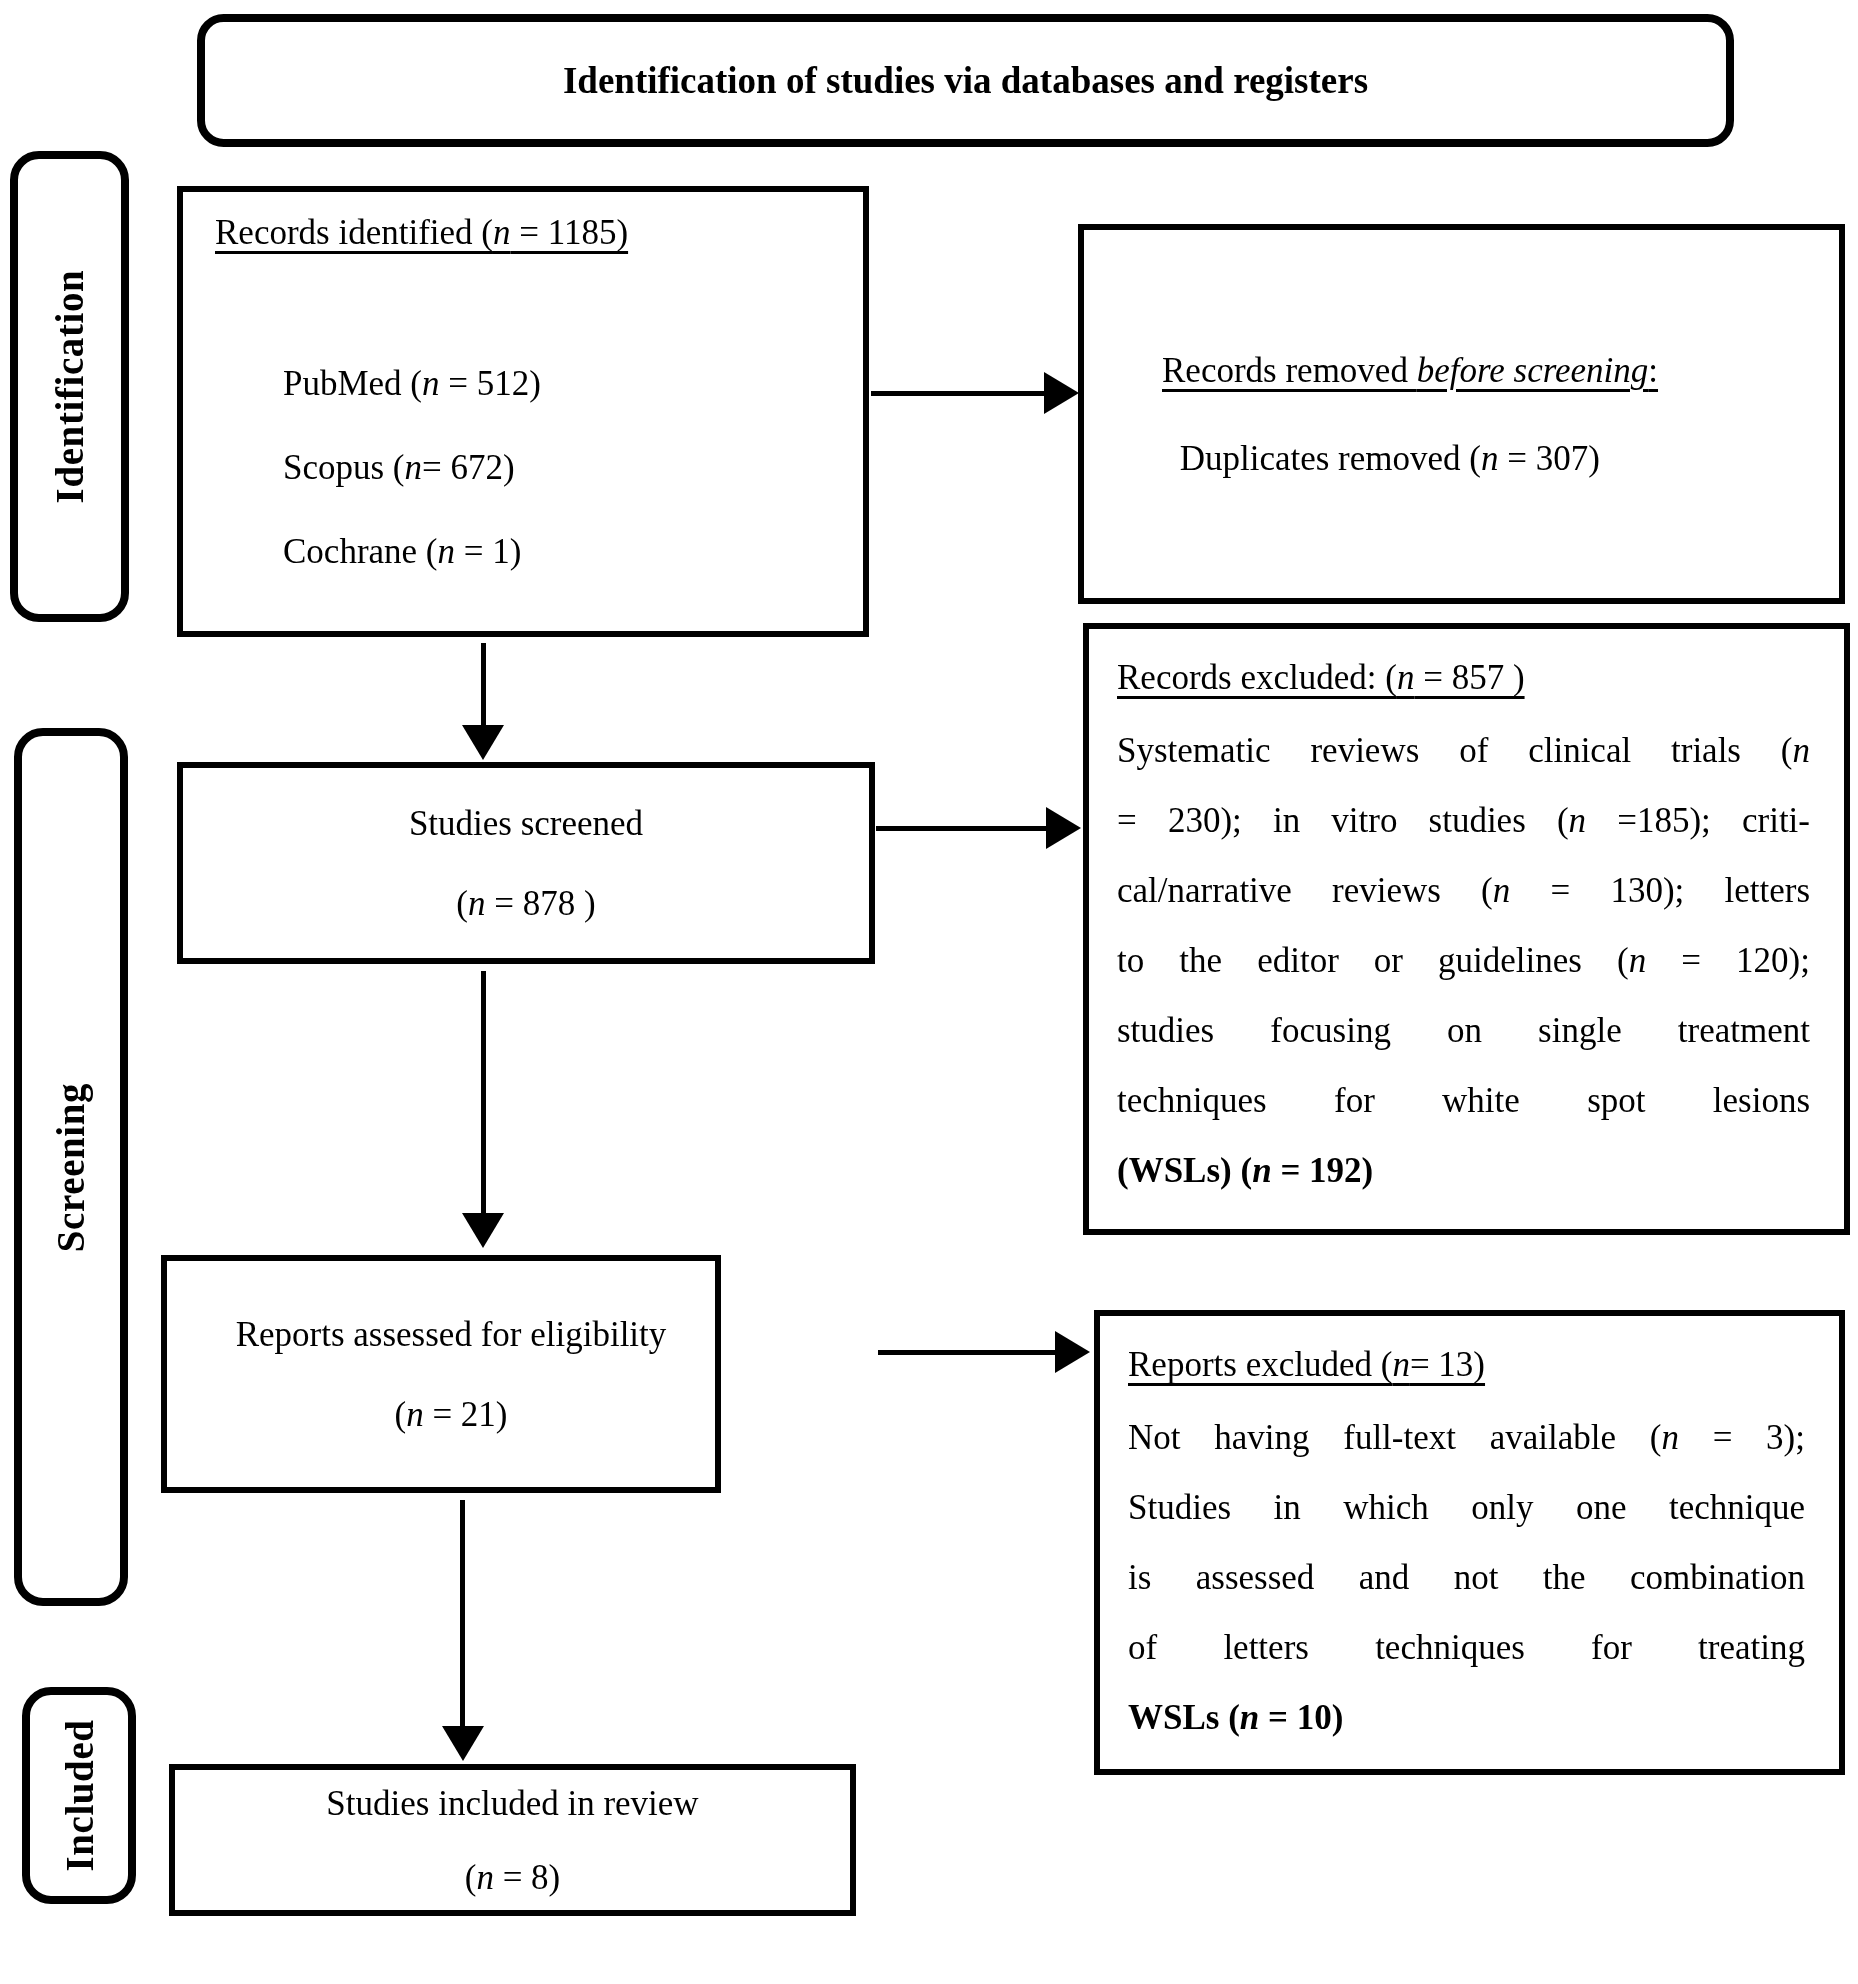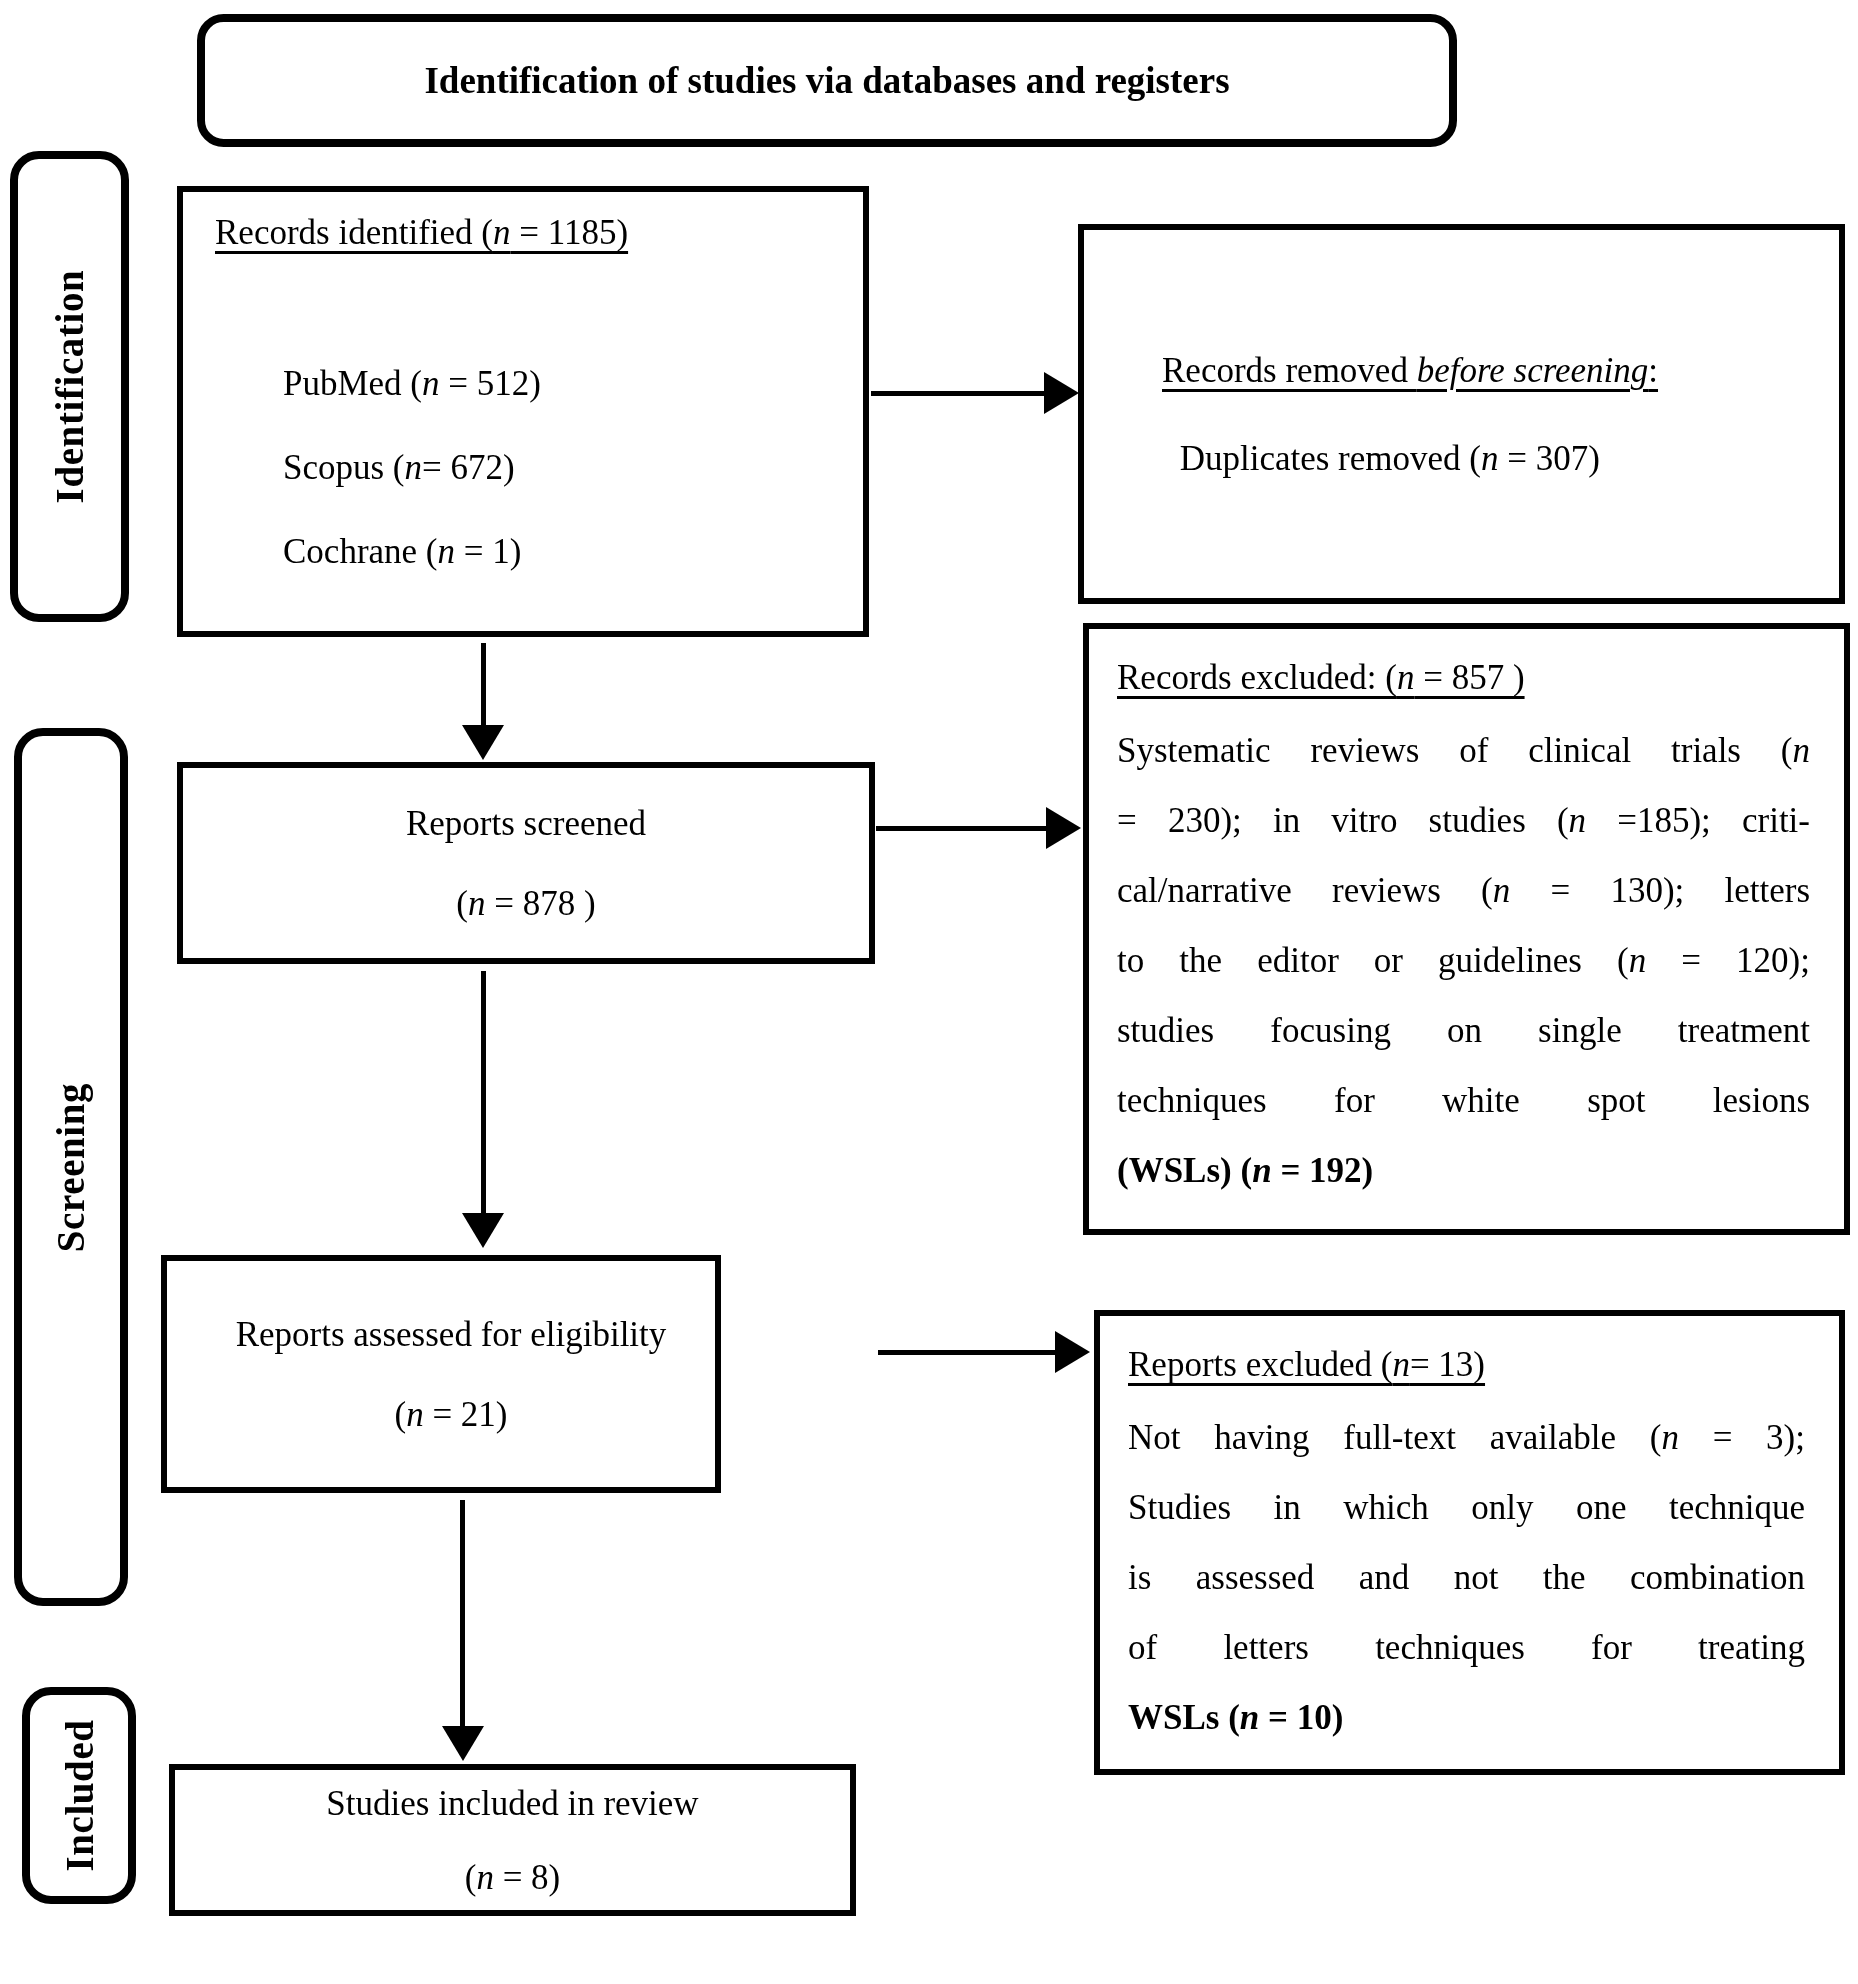--- a/index.html
+++ b/index.html
@@ -93,21 +93,21 @@
   .par-inner { padding:22px 34px 11px 28px; }
   .par-title { line-height:53px; margin-bottom:12.2px; white-space:nowrap; }
   .jline { line-height:70px; text-align:justify; text-align-last:justify; }
   .jlast { text-align-last:left;font-weight:bold; }
 </style>
 </head>
 <body>
 
 <div id="canvas">
 
-  <div class="box rounded" style="left:197px; top:14px; width:1260px; height:133px;">
+  <div class="box rounded" style="left:197px; top:14px; width:1537px; height:133px;">
     <div class="titlebox-inner">Identification of studies via databases and registers</div>
   </div>
 
   <div class="band" style="left:10px; top:151px; width:119px; height:471px;">
     <span class="rot">Identification</span>
   </div>
   <div class="band" style="left:14px; top:728px; width:114px; height:878px;">
     <span class="rot">Screening</span>
   </div>
   <div class="band" style="left:22px; top:1687px; width:114px; height:217px;">
@@ -127,21 +127,21 @@
 
   <div class="box" style="left:1078px; top:224px; width:767px; height:380px;">
     <div class="b2-inner">
       <div class="b2-title underlined"><span>Records removed </span><span class="it">before screening</span><span>:</span></div>
       <div class="b2-body mn">Duplicates removed (<i class="mi">n</i> = 307)</div>
     </div>
   </div>
 
   <div class="box" style="left:177px; top:762px; width:698px; height:202px;">
     <div class="center2">
-      <div>Reports screened</div>
+      <div>Studies screened</div>
       <div class="mn">(<i class="mi">n</i> = 878 )</div>
     </div>
   </div>
 
   <div class="box" style="left:1083px; top:623px; width:767px; height:612px;">
     <div class="par-inner">
       <div class="par-title underlined mn">Records excluded: (<i class="mi">n</i> = 857 )</div>
       <div class="jline mn">Systematic reviews of clinical trials (<i class="mi">n</i></div>
       <div class="jline mn">= 230); in vitro studies (<i class="mi">n</i> =185); criti-</div>
       <div class="jline mn">cal/narrative reviews (<i class="mi">n</i> = 130); letters</div>

